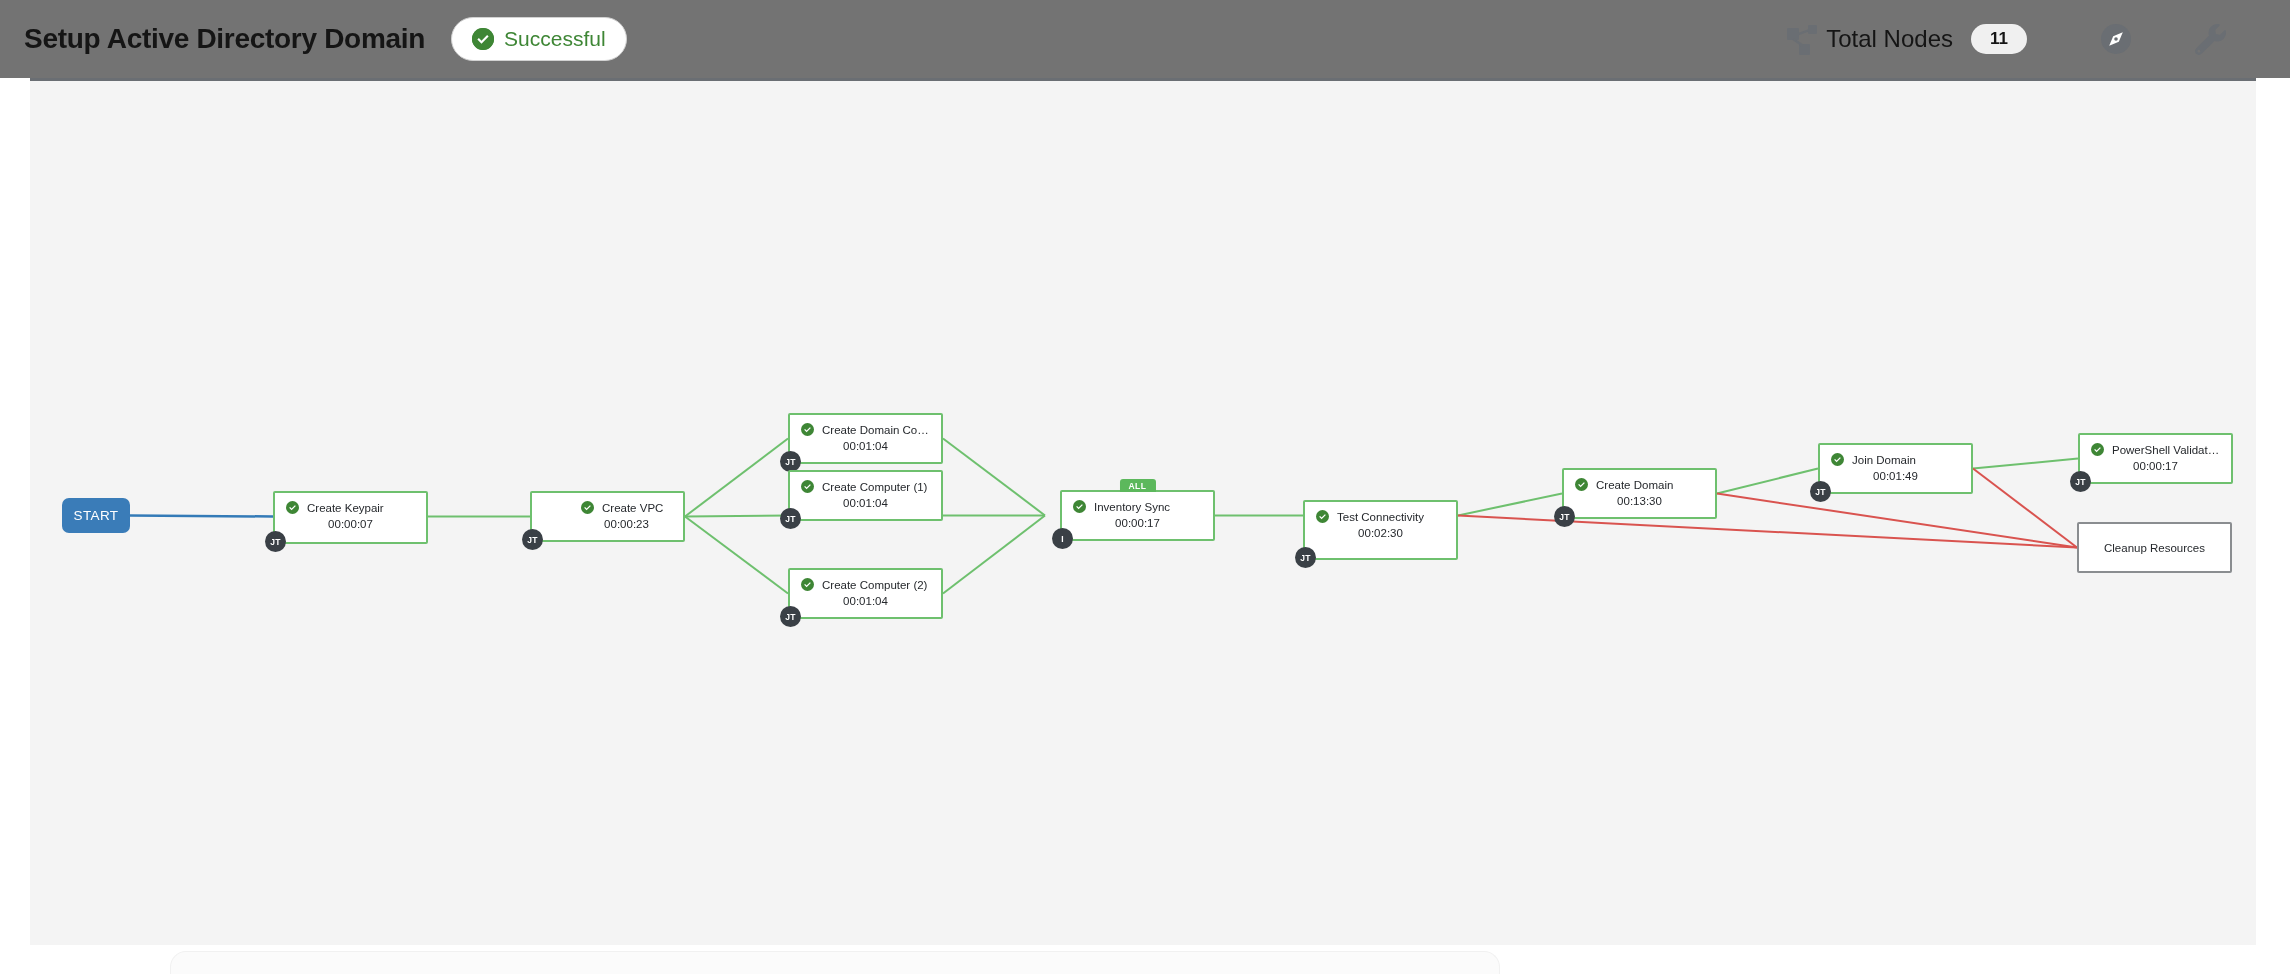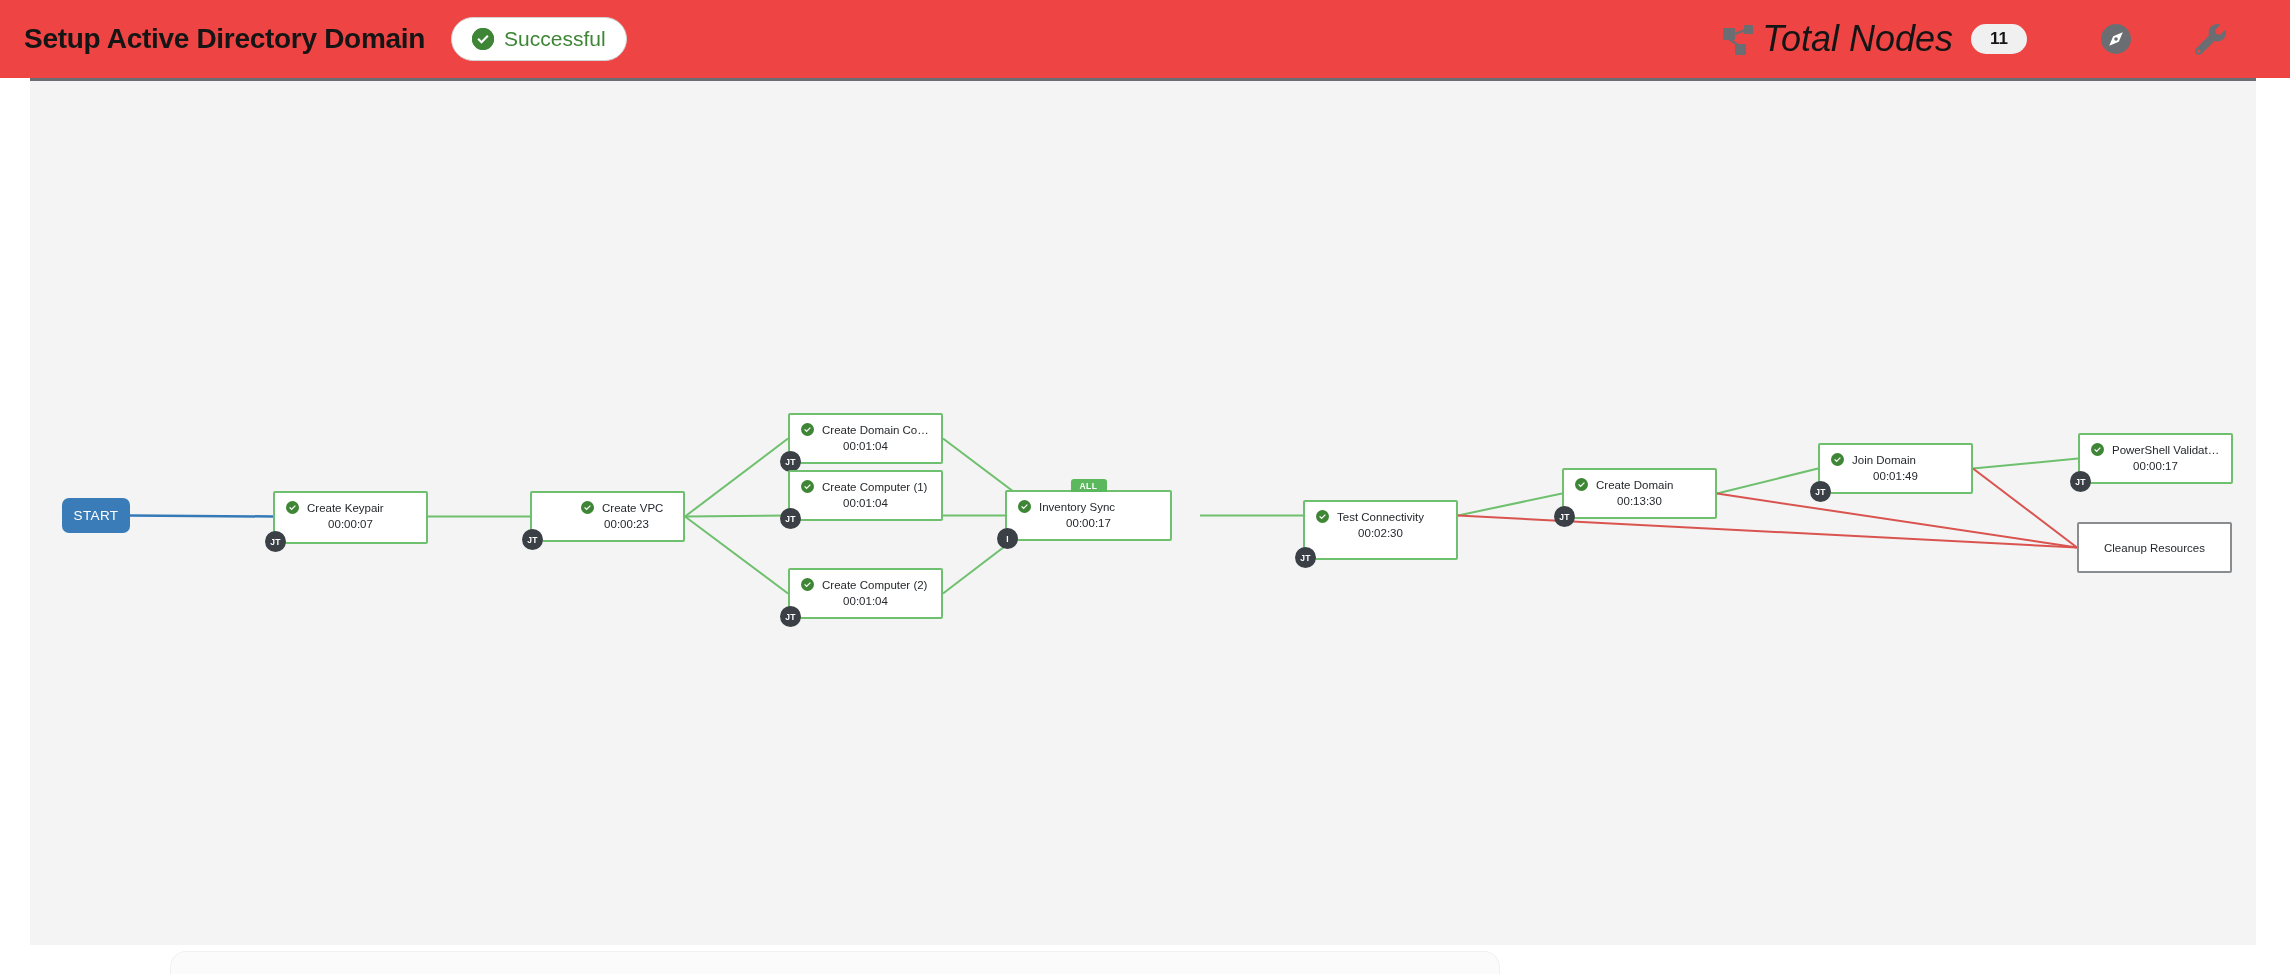--- a/index.html
+++ b/index.html
@@ -4,32 +4,32 @@
 <style>
   * { margin:0; padding:0; box-sizing:border-box; }
   body { background:#fff; }
   .app {
     position:relative; width:2290px; height:974px; overflow:hidden;
     background:#fff; font-family:"Liberation Sans", sans-serif; color:#151515;
   }
   
   .header {
     position:absolute; left:0; top:0; width:100%; height:78px;
-    display:flex; align-items:center; padding:0 64px 0 24px; background:#ef4444;
+    display:flex; align-items:center; padding:0 64px 0 24px; background:#737373;
   }
   .page-title { font-size:28px; font-weight:bold; letter-spacing:-0.3px; white-space:nowrap; }
   .status-pill {
     margin-left:26px; height:44px; display:flex; align-items:center; gap:10px;
     border:1px solid #d2d2d2; border-radius:22px; padding:8px 20px; background:#fff;
   }
   .status-pill .label { font-size:21px; color:#3e8635; }
   .check-circle { border-radius:50%; background:#3e8635; display:flex; align-items:center; justify-content:center; flex:none; }
   .check-circle svg { display:block; }
   .header-right { margin-left:auto; display:flex; align-items:center; }
-  .total-nodes-label { font-size:36px; margin-left:8px; white-space:nowrap;font-style:italic; }
+  .total-nodes-label { font-size:24px; margin-left:8px; white-space:nowrap; }
   .count-badge {
     margin-left:18px; background:#f0f0f0; border-radius:15px; min-width:56px; height:30px;
     display:flex; align-items:center; justify-content:center; font-size:17px; font-weight:600;
   }
   .icon-btn { border:none; background:transparent; cursor:pointer; display:flex; align-items:center; justify-content:center; padding:0; }
   .compass-btn { margin-left:74px; }
   .wrench-btn  { margin-left:64px; }
   
   .canvas {
     position:absolute; left:30px; top:78px; width:2226px; height:867px;
@@ -187,21 +187,21 @@
               <svg width="13" height="13" viewBox="0 0 16 16">
                 <circle cx="8" cy="8" r="8" fill="#3e8635"></circle>
                 <path d="M6.9 11.4 3.9 8.4l1.1-1.1 1.9 1.9 4.1-4.1 1.1 1.1z" fill="#fff"></path>
               </svg>
             </span>
             <span class="nlabel">Create Computer (2)</span>
           </div>
           <div class="time-row">00:01:04</div>
           <span class="type-badge" style="background: rgb(58, 64, 70);">JT</span>
         </div>
-        <div class="wf-node" style="left: 975px; top: 409px; width: 167px; height: 51px; border: 2px solid rgb(110, 192, 110);">
+        <div class="wf-node" style="left: 1030px; top: 409px; width: 155px; height: 51px; border: 2px solid rgb(110, 192, 110);">
           <span class="conv-badge">ALL</span>
           <div class="title-row">
             <span style="display:flex;flex:none;">
               <svg width="13" height="13" viewBox="0 0 16 16">
                 <circle cx="8" cy="8" r="8" fill="#3e8635"></circle>
                 <path d="M6.9 11.4 3.9 8.4l1.1-1.1 1.9 1.9 4.1-4.1 1.1 1.1z" fill="#fff"></path>
               </svg>
             </span>
             <span class="nlabel">Inventory Sync</span>
           </div>

